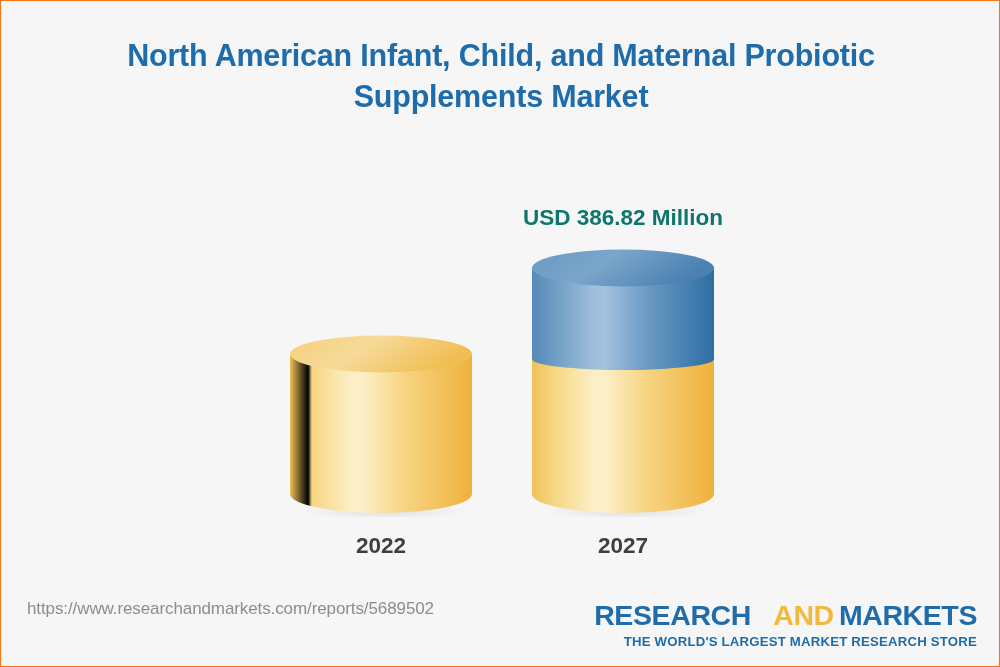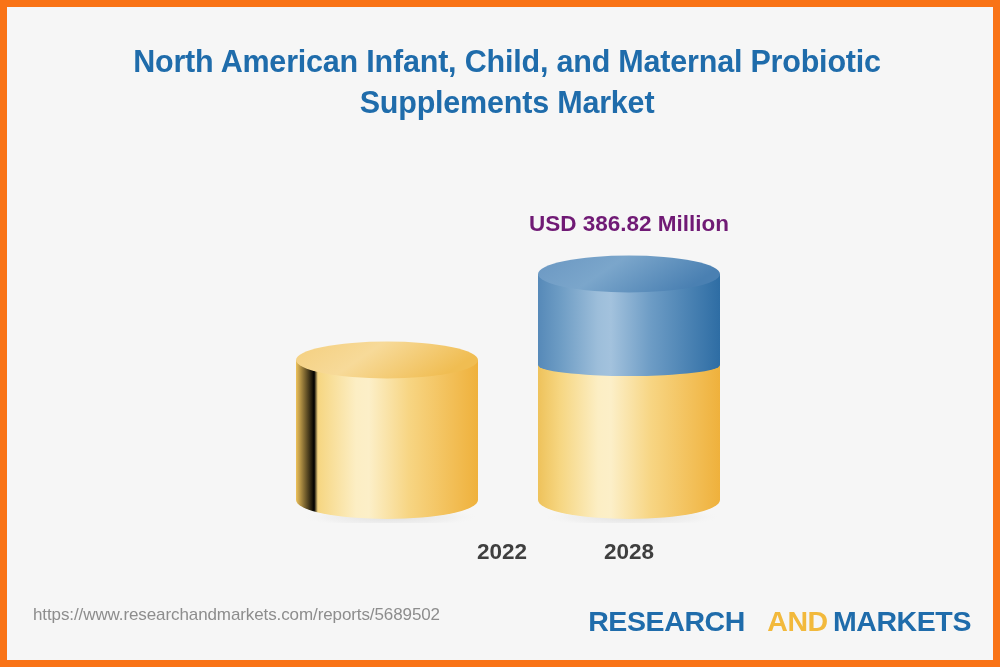--- a/index.html
+++ b/index.html
@@ -13,21 +13,21 @@
     background: #ffffff;
     overflow: hidden;
   }
 
   #infographic {
     position: relative;
     box-sizing: border-box;
     width: 1000px;
     height: 667px;
     background: #f6f6f6;
-    border: 7px solid #f97316;
+    border: 1px solid #f97316;
     overflow: hidden;
   }
 
   
   .header {
     position: absolute;
     top: 34px;
     left: 60px;
     width: 880px;
     text-align: center;
@@ -58,39 +58,39 @@
   }
 
   .cylinder {
     position: absolute;
   }
 
   .value-label {
     position: absolute;
     font-size: 22.5px;
     font-weight: bold;
-    color: #701a75;
+    color: #0f766e;
     text-align: center;
     white-space: nowrap;
     line-height: 1;
   }
   .cat-label {
     position: absolute;
     font-size: 22.5px;
     font-weight: bold;
     color: #3f3f3f;
     text-align: center;
     white-space: nowrap;
     line-height: 1;
   }
 
   
   #bar-2022 { left: 287px; top: 334px; width: 186px; height: 182px; }
   #label-2022-value { left: 200px; top: 299px; width: 360px; }
-  #label-2022-cat   { left: 240px; top: 534px; width: 280px; text-align: right; }
+  #label-2022-cat   { left: 240px; top: 534px; width: 280px; }
 
   
   #bar-2028 { left: 529px; top: 248px; width: 186px; height: 268px; }
   #label-2028-value { left: 442px; top: 206px; width: 360px; }
   #label-2028-cat   { left: 482px; top: 534px; width: 280px; }
 
   
   .source-url {
     position: absolute;
     left: 26px;
@@ -208,25 +208,26 @@
         <path d="M2,110 L2,245 A91,19 0 0 0 184,245 L184,110 Z" fill="url(#goldBody2)"></path>
 
         <path d="M2,19 L2,110 A91,11 0 0 0 184,110 L184,19 Z" fill="url(#blueBody)"></path>
 
         <ellipse cx="93" cy="19" rx="91" ry="18.5" fill="url(#blueTop)"></ellipse>
       </svg>
     </div>
 
     <div class="value-label" id="label-2028-value">USD 386.82 Million</div>
 
-    <div class="cat-label" id="label-2028-cat">2028</div>
+    <div class="cat-label" id="label-2028-cat">2027</div>
 
   </div>
 
   <div class="source-url">https://www.researchandmarkets.com/reports/5689502</div>
 
   <div class="brand">
     <div class="brand-logo">
       <span class="brand-word-blue" style="margin-right: 0.22em;">RESEARCH</span><span class="brand-word-gold" style="margin-right: 0.18em;">AND</span><span class="brand-word-blue">MARKETS</span>
     </div>
+    <div class="brand-tagline">THE WORLD'S LARGEST MARKET RESEARCH STORE</div>
   </div>
 
 </div>
 
 </body></html>

